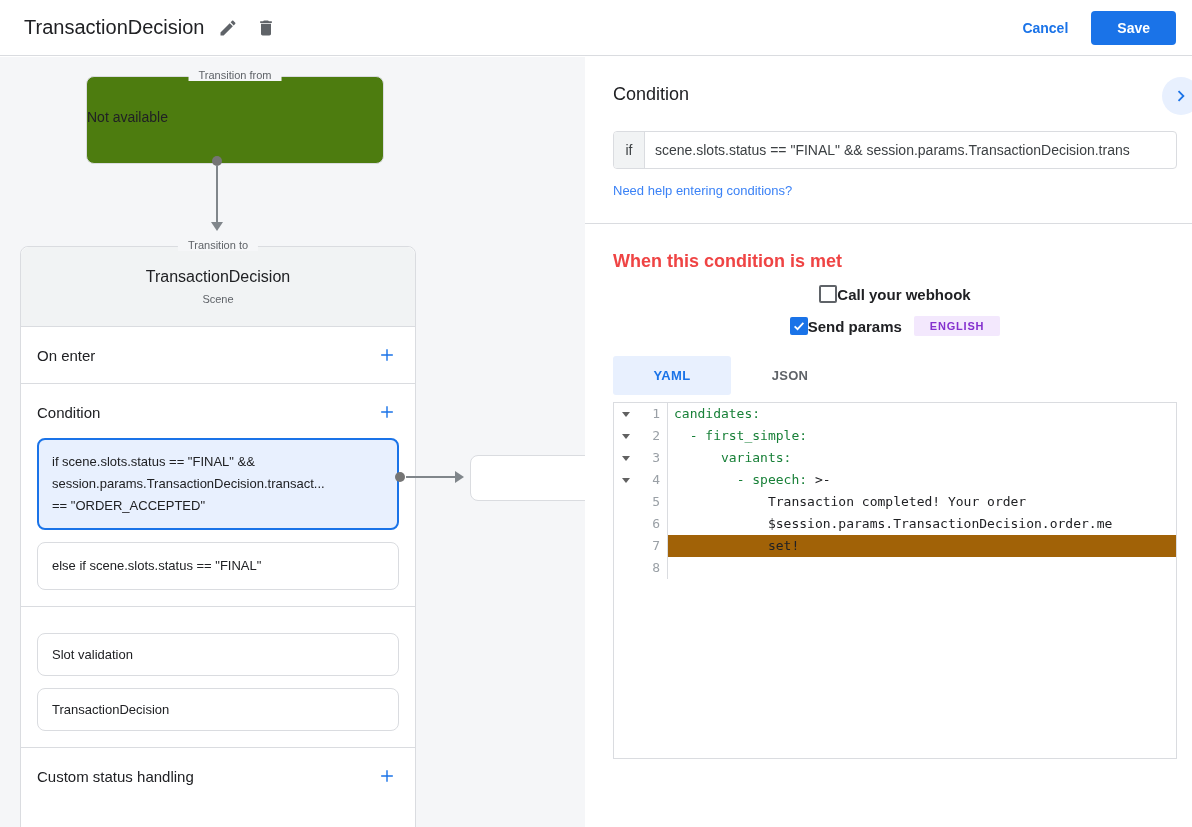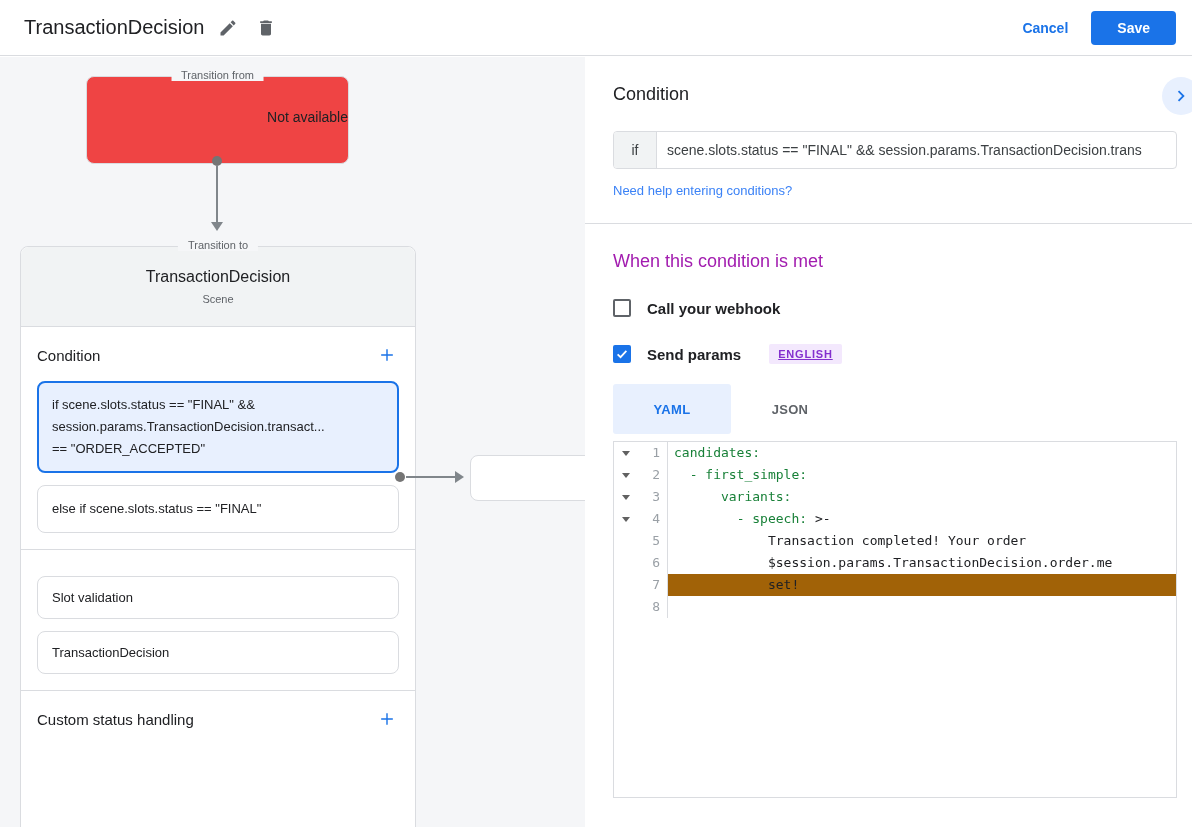--- a/index.html
+++ b/index.html
@@ -23,28 +23,28 @@
   .cancel-btn { border: none; background: transparent; color: #1a73e8; font-size: 14px;
     font-weight: 600; cursor: pointer; font-family: inherit; }
   .save-btn { border: none; background: #1a73e8; color: #fff; font-size: 14px; font-weight: 600;
     padding: 9px 26px; border-radius: 4px; cursor: pointer; font-family: inherit; }
   
   .canvas {
     position: absolute; top: 57px; left: 0; width: 585px; height: 770px;
     background: #f5f6f8; overflow: hidden;
   }
   .from-box {
-    position: absolute; left: 86px; top: 19px; width: 263px; height: 88px;
-    background: #ef4444; border: 1px solid #dadce0; border-radius: 8px;
+    position: absolute; left: 86px; top: 19px; width: 298px; height: 88px;
+    background: #4d7c0f; border: 1px solid #dadce0; border-radius: 8px;
   }
   .legend {
     position: absolute; top: -8px; left: 50%; transform: translateX(-50%);
     font-size: 11px; color: #5f6368; background: #f5f6f8; padding: 0 10px; white-space: nowrap;
   }
-  .from-box .from-value { position: absolute; top: 32px; width: 100%; text-align: right;
+  .from-box .from-value { position: absolute; top: 32px; width: 100%; text-align: left;
     font-size: 14px; color: #202124; }
   .connector-dot { position: absolute; width: 10px; height: 10px; border-radius: 50%; background: #757575; }
   .vline { position: absolute; left: 216px; top: 108px; width: 2px; height: 58px; background: #80868b; }
   .arrowhead-down { position: absolute; left: 211px; top: 165px; width: 0; height: 0;
     border-left: 6px solid transparent; border-right: 6px solid transparent; border-top: 9px solid #80868b; }
   .hline { position: absolute; left: 406px; top: 419px; width: 50px; height: 2px; background: #80868b; }
   .arrowhead-right { position: absolute; left: 455px; top: 414px; width: 0; height: 0;
     border-top: 6px solid transparent; border-bottom: 6px solid transparent; border-left: 9px solid #80868b; }
   .next-box { position: absolute; left: 470px; top: 398px; width: 126px; height: 46px;
     background: #fff; border: 1px solid #dadce0; border-radius: 8px; }
@@ -76,40 +76,40 @@
     position: absolute; top: 57px; left: 585px; width: 607px; height: 770px;
     background: #fff; overflow: hidden; padding: 26px 15px 0 28px;
   }
   .panel-title { font-size: 18px; font-weight: 400; color: #202124; line-height: 22px; }
   .collapse-btn { position: absolute; top: 20px; right: -8px; width: 38px; height: 38px;
     border-radius: 50%; border: none; background: #e8f0fe; cursor: pointer;
     display: flex; align-items: center; justify-content: center; }
   .collapse-btn svg { fill: #1a73e8; }
   .cond-input-row { margin-top: 26px; width: 564px; height: 38px; border: 1px solid #dadce0;
     border-radius: 4px; display: flex; align-items: stretch; overflow: hidden; cursor: text; }
-  .if-chip { width: 43px; background: #f1f3f4; border-right: 1px solid #dadce0;
+  .if-chip { width: 31px; background: #f1f3f4; border-right: 1px solid #dadce0;
     display: flex; align-items: center; justify-content: center; font-size: 14px; color: #3c4043; }
   .cond-value { flex: 1; display: flex; align-items: center; padding: 0 10px; font-size: 14px;
     color: #3c4043; white-space: nowrap; overflow: hidden; }
   .help-link { display: inline-block; margin-top: 14px; font-size: 13px; color: #3b82f6;
     text-decoration: none; cursor: pointer; }
   .panel-divider { border: none; border-top: 1px solid #dadce0; margin: 24px -15px 0 -28px; }
-  .when-title { font-size: 18px; font-weight: 400; color: #a21caf; margin-top: 27px; }
-  .check-row { display: flex; align-items: center; margin-top: 27px; gap: 16px; }
+  .when-title { font-size: 18px; font-weight: 700; color: #ef4444; margin-top: 27px; }
+  .check-row { display: flex; align-items: center; margin-top: 13px; gap: 0; justify-content: center; }
   .checkbox { width: 18px; height: 18px; border: 2px solid #5f6368; border-radius: 2px;
     background: #fff; cursor: pointer; flex: none; }
   .checkbox.checked { border: none; background: #1a73e8; display: flex; align-items: center;
     justify-content: center; width: 18px; height: 18px; }
   .check-label { font-size: 15px; font-weight: 700; color: #202124; cursor: pointer; }
   .lang-badge { margin-left: 12px; background: #f3e8fd; color: #8430ce; font-size: 11px;
-    font-weight: 700; letter-spacing: 0.8px; padding: 4px 9px; border-radius: 2px; text-decoration: underline; }
+    font-weight: 700; letter-spacing: 0.8px; padding: 4px 16px; border-radius: 2px; }
   .hint { margin-top: 12px; font-size: 13px; line-height: 16px; color: #3c4043; width: 562px; }
   .hint a { color: #1a73e8; text-decoration: none; cursor: pointer; }
   .tabs { margin-top: 20px; display: flex; }
-  .tab { width: 118px; height: 50px; display: flex; align-items: center; justify-content: center;
+  .tab { width: 118px; height: 39px; display: flex; align-items: center; justify-content: center;
     font-size: 13px; font-weight: 600; letter-spacing: 0.3px; color: #5f6368; cursor: pointer;
     border-radius: 3px; }
   .tab.active { background: #e8f0fe; color: #1a73e8; }
   
   .editor { margin-top: 7px; width: 564px; height: 357px; border: 1px solid #dadce0;
     background: #fff; font-family: "DejaVu Sans Mono", "Liberation Mono", monospace;
     font-size: 13px; overflow: hidden; cursor: text; }
   .code-line { display: flex; height: 22px; line-height: 22px; }
   .cell-arrow { width: 24px; flex: none; display: flex; align-items: center; justify-content: center; }
   .fold-arrow { width: 0; height: 0; border-left: 4px solid transparent; border-right: 4px solid transparent;
@@ -159,20 +159,30 @@
   <span class="vline"></span>
   <span class="arrowhead-down"></span>
 
   <div class="scene-card">
     <span class="legend">Transition to</span>
     <div class="scene-header">
       <div class="scene-title">TransactionDecision</div>
       <div class="scene-subtitle">Scene</div>
     </div>
 
+    <div class="scene-row">
+      <span class="section-label">On enter</span>
+      <button class="add-btn">
+        <span style="display:inline-flex">
+          <svg width="20" height="20" viewBox="0 0 24 24">
+              <path d="M12 5v14M5 12h14" stroke="#1a73e8" stroke-width="1.7" fill="none"></path>
+            </svg>
+        </span>
+      </button>
+    </div>
 
     <div class="scene-section">
       <div class="section-head">
         <span class="section-label">Condition</span>
         <button class="add-btn">
           <span style="display:inline-flex">
             <svg width="20" height="20" viewBox="0 0 24 24">
                 <path d="M12 5v14M5 12h14" stroke="#1a73e8" stroke-width="1.7" fill="none"></path>
               </svg>
           </span>

